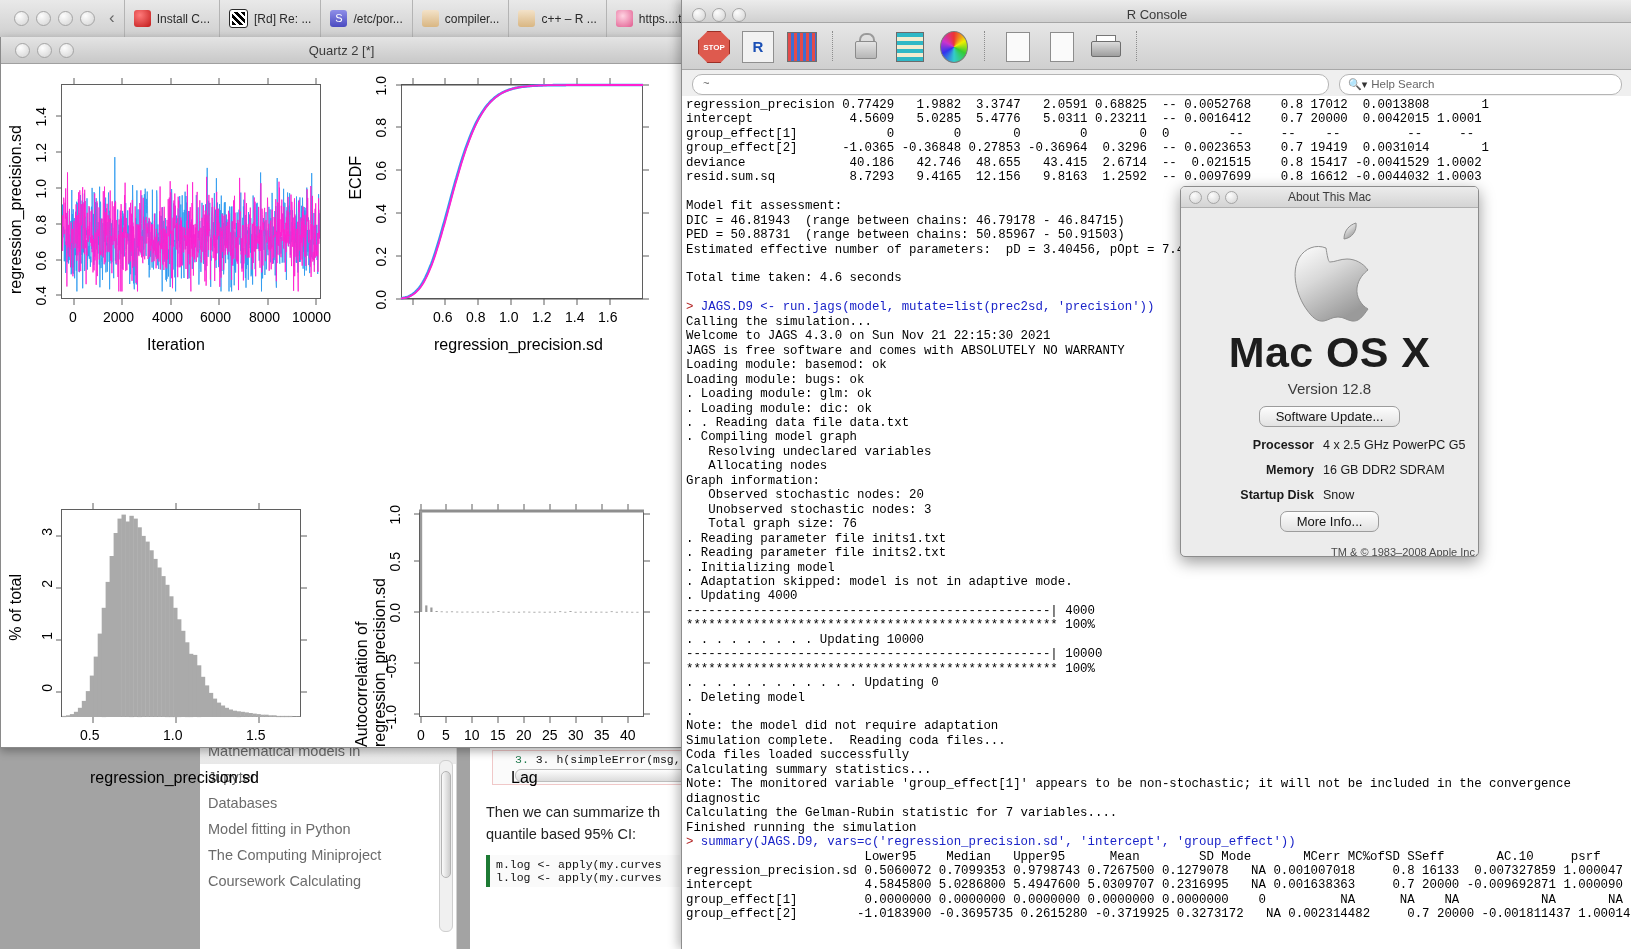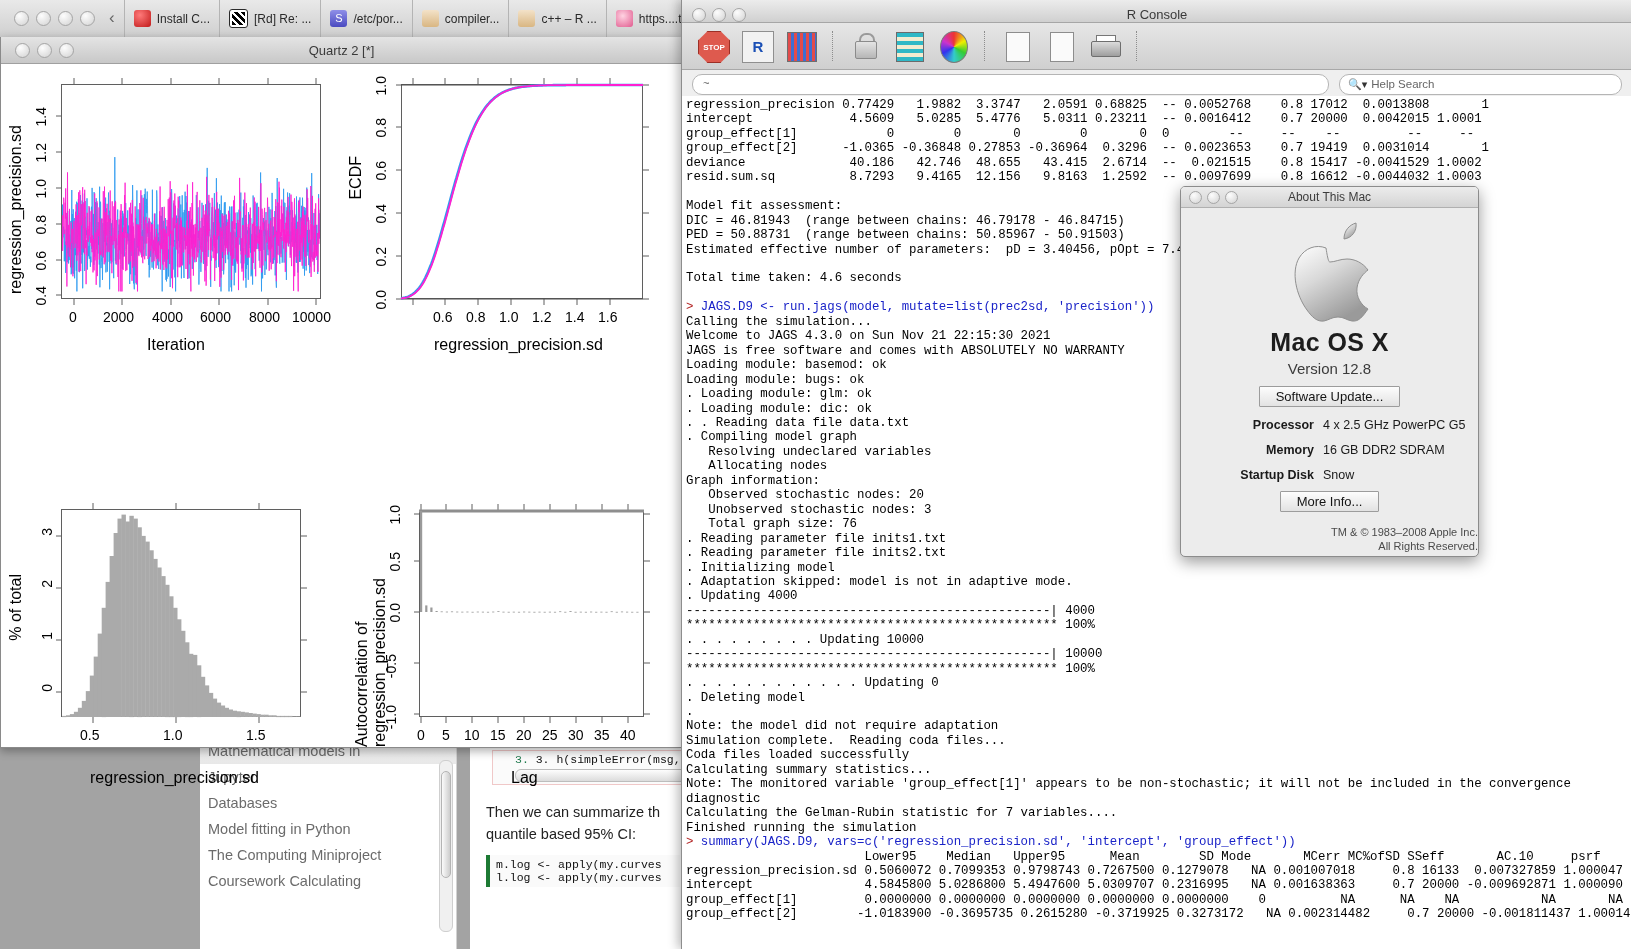--- a/index.html
+++ b/index.html
@@ -144,26 +144,26 @@
     background:#ececec;border:1px solid #8c8c8c;border-radius:5px;
     box-shadow:0 5px 16px rgba(0,0,0,.4);overflow:hidden;
   }
   #about .titlebar{height:20px;background:linear-gradient(#ececec,#d4d4d4);
     border-bottom:1px solid #b0b0b0;position:relative;display:flex;align-items:center;}
   #about .titlebar .t{position:absolute;left:0;right:0;text-align:center;
      font-size:12px;color:#3c3c3c;}
   #about .winbtns{padding-left:8px;gap:5px;}
   #about .winbtn{width:11px;height:11px;}
   .applelogo{width:86px;height:104px;margin:14px auto 0;position:relative;}
-  .osx{text-align:center;font-size:25px;font-weight:bold;color:#1d1d1d;
+  .osx{text-align:center;font-size:43px;font-weight:bold;color:#1d1d1d;
     letter-spacing:.4px;margin-top:2px;}
   .osver{text-align:center;font-size:15px;color:#3b3b3b;margin-top:3px;}
   .macbtn{display:block;margin:9px auto 0;padding:2px 16px;font-size:13px;
     background:linear-gradient(#fdfdfd,#e2e2e2);border:1px solid #9c9c9c;
-    border-radius:1px;color:#141414;}
+    border-radius:7px;color:#141414;}
   .specrow{display:flex;margin-top:11px;font-size:12.5px;color:#1a1a1a;}
   .specrow .k{width:133px;text-align:right;font-weight:bold;padding-right:9px;}
   .specrow .v{flex:1;}
   .copy{margin-top:13px;text-align:right;font-size:11px;color:#4a4a4a;line-height:14px;}
 
   
   #bgdoc{left:0;top:737px;width:681px;height:212px;background:#a3a3a3;
     border-top:1px solid #c3c3c3;overflow:hidden;}
   #bgsidebar{position:absolute;left:200px;top:0;width:256px;height:212px;
     background:#fff;border-right:1px solid #d2d2d2;}

